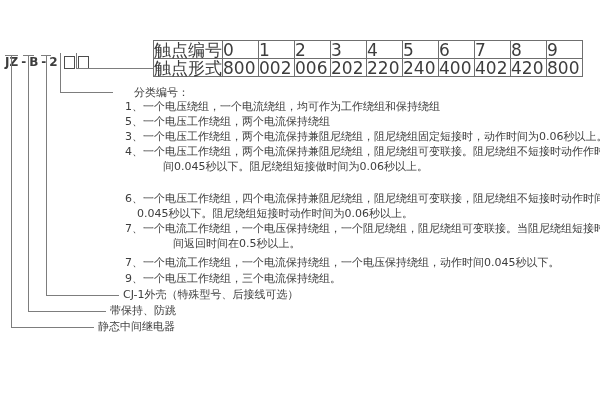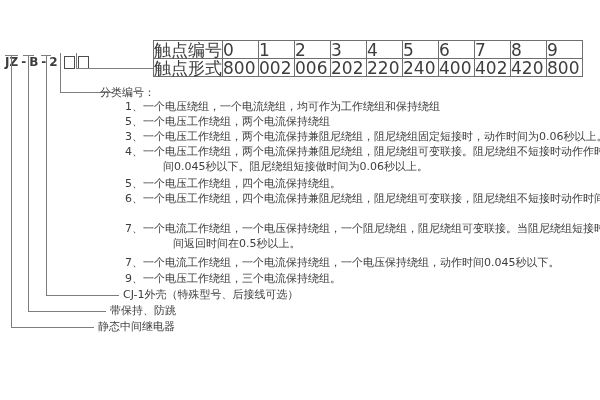--- a/index.html
+++ b/index.html
@@ -103,29 +103,29 @@
       <td class="val">220</td>
       <td class="val">240</td>
       <td class="val">400</td>
       <td class="val">402</td>
       <td class="val">420</td>
       <td class="val">800</td>
     </tr>
   </tbody>
     </table>
 
-  <div class="txt" style="left:100px;top:86px;">分类编号：</div>
+  <div class="txt" style="left:134px;top:86px;">分类编号：</div>
 
   <div class="txt" style="left:125px;top:100px;text-align:center;">1、一个电压绕组，一个电流绕组，均可作为工作绕组和保持绕组</div>
   <div class="txt" style="left:125px;top:115px;">5、一个电压工作绕组，两个电流保持绕组</div>
   <div class="txt" style="left:125px;top:130px;">3、一个电压工作绕组，两个电流保持兼阻尼绕组，阻尼绕组固定短接时，动作时间为0.06秒以上。</div>
   <div class="txt" style="left:125px;top:145px;">4、一个电压工作绕组，两个电流保持兼阻尼绕组，阻尼绕组可变联接。阻尼绕组不短接时动作作时</div>
   <div class="txt" style="left:137px;top:160px;padding-left:26px;">间0.045秒以下。阻尼绕组短接做时间为0.06秒以上。</div>
-  <div class="txt" style="left:125px;top:177px;">5、一个电压工作绕组，四个电流保持绕组。</div>
   <div class="txt" style="left:125px;top:192px;">6、一个电压工作绕组，四个电流保持兼阻尼绕组，阻尼绕组可变联接，阻尼绕组不短接时动作时间</div>
+  <div class="txt" style="left:137px;top:207px;">0.045秒以下。阻尼绕组短接时动作时间为0.06秒以上。</div>
   <div class="txt" style="left:125px;top:222px;">7、一个电流工作绕组，一个电压保持绕组，一个阻尼绕组，阻尼绕组可变联接。当阻尼绕组短接时</div>
   <div class="txt" style="left:137px;top:237px;margin-left:36px;">间返回时间在0.5秒以上。</div>
   <div class="txt" style="left:125px;top:256px;">7、一个电流工作绕组，一个电流保持绕组，一个电压保持绕组，动作时间0.045秒以下。</div>
   <div class="txt" style="left:125px;top:272px;">9、一个电压工作绕组，三个电流保持绕组。</div>
 
   <div class="txt" style="left:123px;top:288px;">CJ-1外壳（特殊型号、后接线可选）</div>
   <div class="txt" style="left:110px;top:304px;">带保持、防跳</div>
   <div class="txt" style="left:98px;top:320px;">静态中间继电器</div>
 
 

